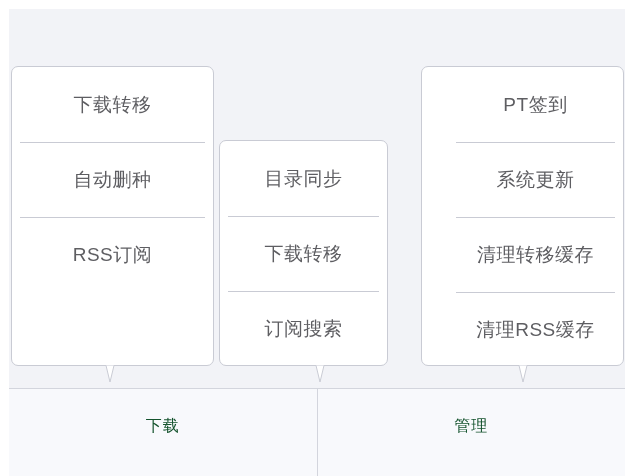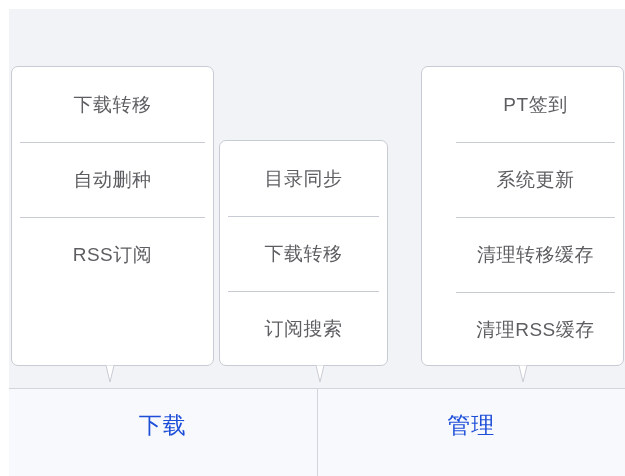--- a/index.html
+++ b/index.html
@@ -119,22 +119,22 @@
     align-items: center;
     justify-content: center;
     position: relative;
     cursor: pointer;
     box-sizing: border-box;
   }
   .tab-item + .tab-item {
     border-left: 1px solid #d3d5dd;
   }
   .tab-label {
-    font-size: 23px;
-    color: #1d4ed8;
+    font-size: 16px;
+    color: #14532d;
     letter-spacing: 1px;
     line-height: 1;
     white-space: nowrap;
     transform: translateY(-7px);
   }
 </style>
 </head>
 <body>
 
 <div class="app-frame">

